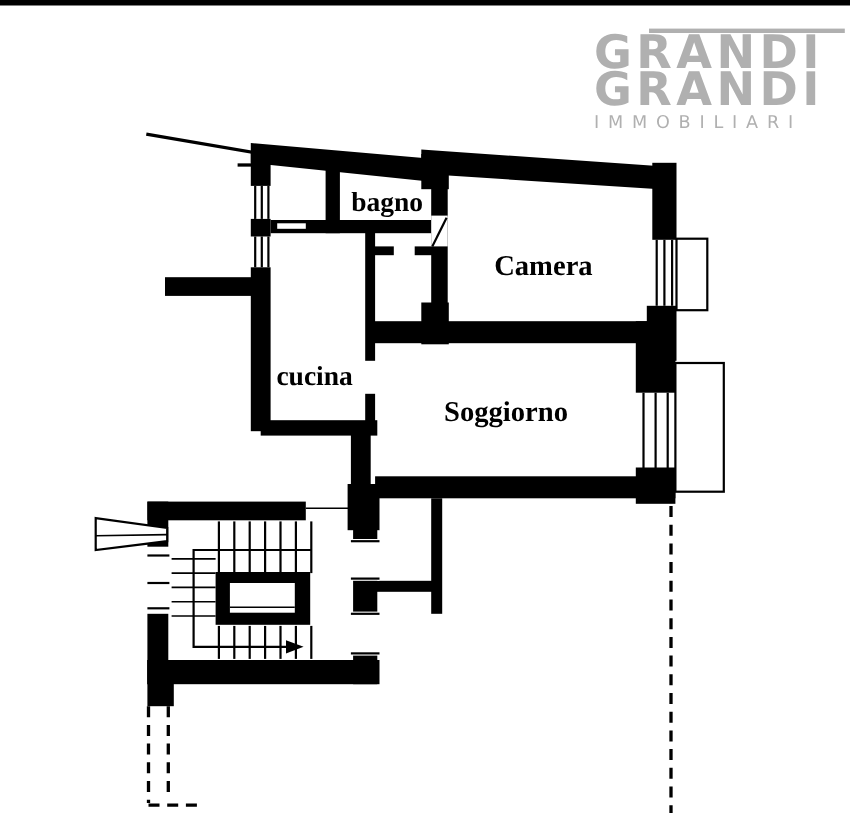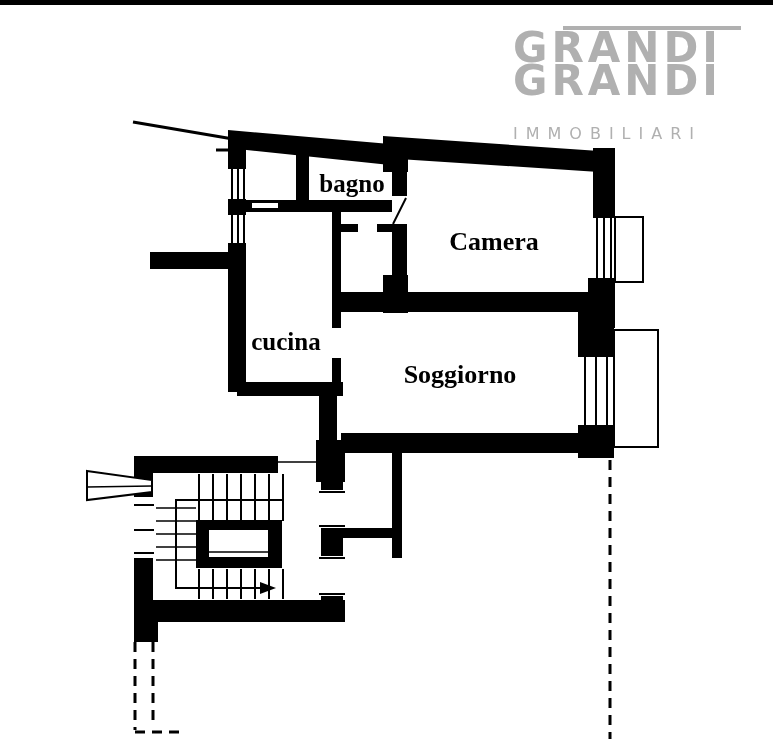--- a/index.html
+++ b/index.html
@@ -16,21 +16,21 @@
     overflow: hidden;
   }
   #plan-svg {
     position: absolute;
     left: 0;
     top: 0;
   }
   
   .logo {
     position: absolute;
-    left: 513px;
+    left: 540px;
     top: 26px;
     width: 232px;
     color: #b0b0b0;
     user-select: none;
   }
   .logo-rule {
     margin-left: 50px;
     width: 178px;
     height: 4px;
     background: #b0b0b0;
@@ -38,21 +38,21 @@
   }
   .logo-word {
     font-family: "DejaVu Sans", sans-serif;
     font-weight: bold;
     font-size: 42px;
     line-height: 33px;
     letter-spacing: 4px;
     white-space: nowrap;
   }
   .logo-tagline {
-    margin-top: 27px;
+    margin-top: 4px;
     font-family: "DejaVu Sans", sans-serif;
     font-weight: normal;
     font-size: 16px;
     letter-spacing: 8px;
     white-space: nowrap;
   }
   
   .room-label {
     font-family: "Liberation Serif", serif;
     font-weight: bold;

